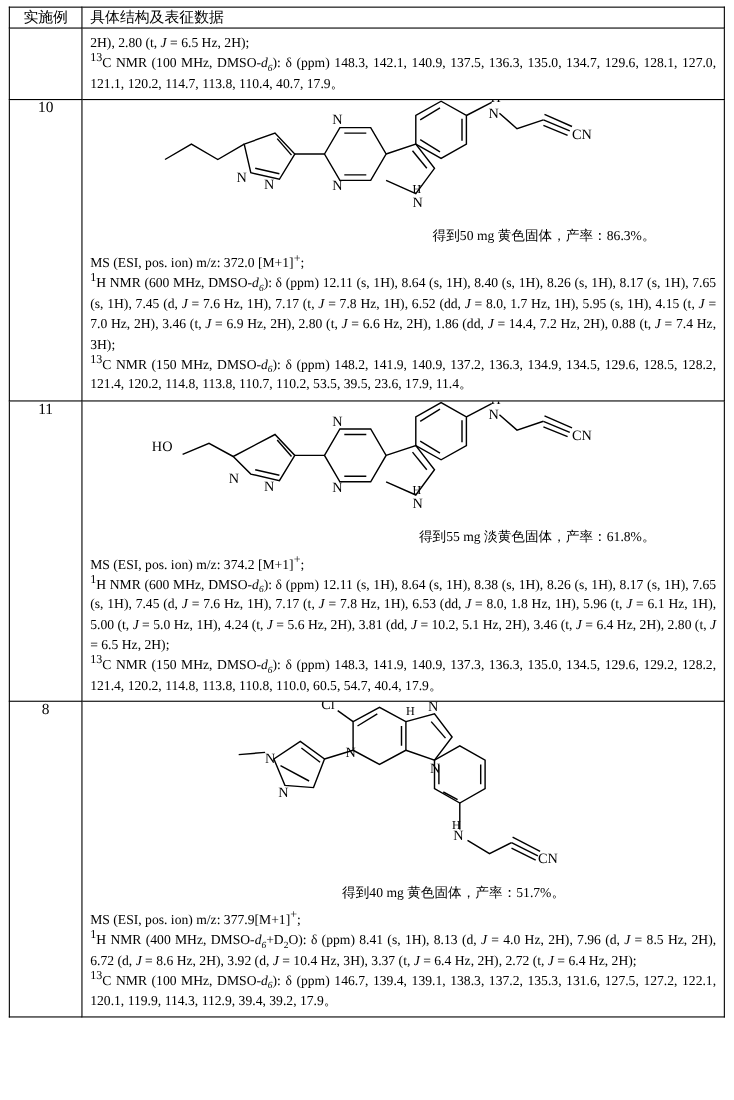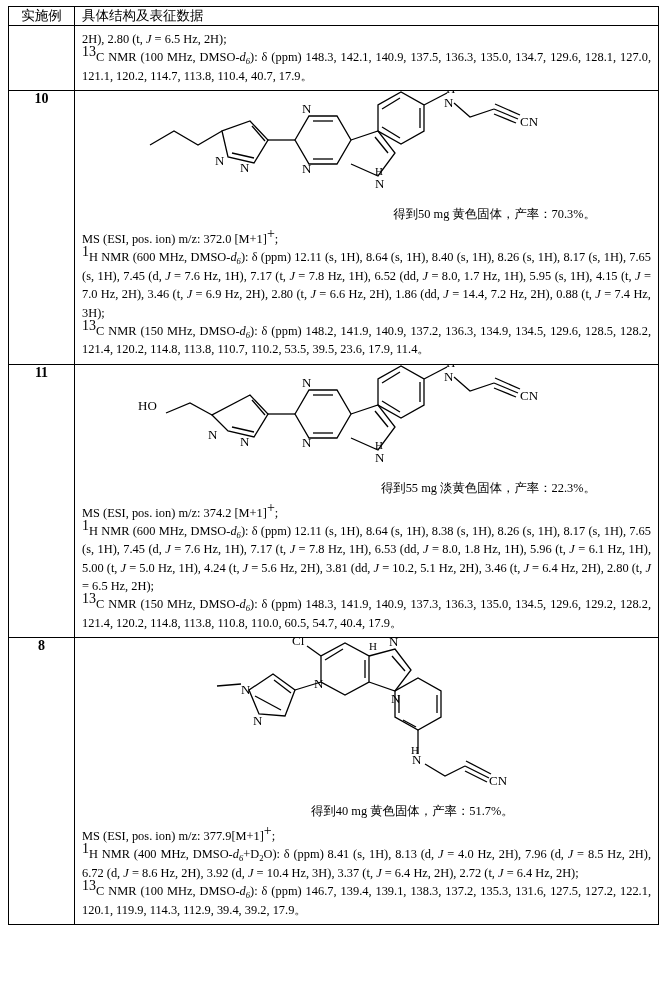--- a/index.html
+++ b/index.html
@@ -39,41 +39,40 @@
   }
   .hdr td.left {
     text-align: left;
     padding-left: 7px;
     margin-left: 10px;
   }
   .rownum {
     text-align: center;
     font-size: 14px;
     vertical-align: middle;
-    font-weight: bold;
   }
   .cell {
     padding: 4px 7px 5px 7px;
     font-size: 12.4px;
     line-height: 1.48;
     text-align: justify;
   }
   .nmr-line { margin: 0; }
   .yield-line {
     text-align: right;
     padding-right: 62px;
     margin: 0 0 3px 0;
     font-size: 12.4px;
   }
   .yield-line.c12 {
     text-align: left;
     padding-left: 236px;
     padding-right: 0;
   }
-  sup { font-size: 14px; vertical-align: super; line-height: 0; }
+  sup { font-size: 11px; vertical-align: super; line-height: 0; }
   sub { font-size: 8.6px; vertical-align: sub; line-height: 0; }
   i { font-style: italic; }
   .struct {
     width: 100%;
     display: block;
   }
   .struct svg { display: block; margin: 0 auto; }
 </style>
 </head>
 <body>
@@ -141,21 +140,21 @@
             <text x="170" y="22">N</text>
             <text x="170" y="82">N</text>
             <text x="243" y="97">N</text>
             <text x="243" y="84" font-size="11">H</text>
             <text x="314" y="2">H</text>
             <text x="312" y="16">N</text>
             <text x="388" y="35">CN</text>
           </g>
         </svg>
       </div>
-      <p class="yield-line">得到50 mg 黄色固体，产率：70.3%。</p>
+      <p class="yield-line">得到50 mg 黄色固体，产率：86.3%。</p>
       <div class="cell">
         <p class="nmr-line">MS (ESI, pos. ion) m/z: 372.0 [M+1]<sup>+</sup>;</p>
         <p class="nmr-line"><sup>1</sup>H NMR (600 MHz, DMSO-<i>d<sub>6</sub></i>): δ (ppm) 12.11 (s, 1H), 8.64 (s, 1H), 8.40 (s, 1H), 8.26 (s, 1H), 8.17 (s, 1H), 7.65 (s, 1H), 7.45 (d, <i>J</i> = 7.6 Hz, 1H), 7.17 (t, <i>J</i> = 7.8 Hz, 1H), 6.52 (dd, <i>J</i> = 8.0, 1.7 Hz, 1H), 5.95 (s, 1H), 4.15 (t, <i>J</i> = 7.0 Hz, 2H), 3.46 (t, <i>J</i> = 6.9 Hz, 2H), 2.80 (t, <i>J</i> = 6.6 Hz, 2H), 1.86 (dd, <i>J</i> = 14.4, 7.2 Hz, 2H), 0.88 (t, <i>J</i> = 7.4 Hz, 3H);</p>
         <p class="nmr-line"><sup>13</sup>C NMR (150 MHz, DMSO-<i>d<sub>6</sub></i>): δ (ppm) 148.2, 141.9, 140.9, 137.2, 136.3, 134.9, 134.5, 129.6, 128.5, 128.2, 121.4, 120.2, 114.8, 113.8, 110.7, 110.2, 53.5, 39.5, 23.6, 17.9, 11.4。</p>
       </div>
     </td>
   </tr>
 
   <tr>
     <td class="rownum">11</td>
@@ -190,21 +189,21 @@
             <text x="170" y="22">N</text>
             <text x="170" y="82">N</text>
             <text x="243" y="97">N</text>
             <text x="243" y="84" font-size="11">H</text>
             <text x="314" y="2">H</text>
             <text x="312" y="16">N</text>
             <text x="388" y="35">CN</text>
           </g>
         </svg>
       </div>
-      <p class="yield-line">得到55 mg 淡黄色固体，产率：22.3%。</p>
+      <p class="yield-line">得到55 mg 淡黄色固体，产率：61.8%。</p>
       <div class="cell">
         <p class="nmr-line">MS (ESI, pos. ion) m/z: 374.2 [M+1]<sup>+</sup>;</p>
         <p class="nmr-line"><sup>1</sup>H NMR (600 MHz, DMSO-<i>d<sub>6</sub></i>): δ (ppm) 12.11 (s, 1H), 8.64 (s, 1H), 8.38 (s, 1H), 8.26 (s, 1H), 8.17 (s, 1H), 7.65 (s, 1H), 7.45 (d, <i>J</i> = 7.6 Hz, 1H), 7.17 (t, <i>J</i> = 7.8 Hz, 1H), 6.53 (dd, <i>J</i> = 8.0, 1.8 Hz, 1H), 5.96 (t, <i>J</i> = 6.1 Hz, 1H), 5.00 (t, <i>J</i> = 5.0 Hz, 1H), 4.24 (t, <i>J</i> = 5.6 Hz, 2H), 3.81 (dd, <i>J</i> = 10.2, 5.1 Hz, 2H), 3.46 (t, <i>J</i> = 6.4 Hz, 2H), 2.80 (t, <i>J</i> = 6.5 Hz, 2H);</p>
         <p class="nmr-line"><sup>13</sup>C NMR (150 MHz, DMSO-<i>d<sub>6</sub></i>): δ (ppm) 148.3, 141.9, 140.9, 137.3, 136.3, 135.0, 134.5, 129.6, 129.2, 128.2, 121.4, 120.2, 114.8, 113.8, 110.8, 110.0, 60.5, 54.7, 40.4, 17.9。</p>
       </div>
     </td>
   </tr>
 
   <tr>
     <td class="rownum">8</td>

